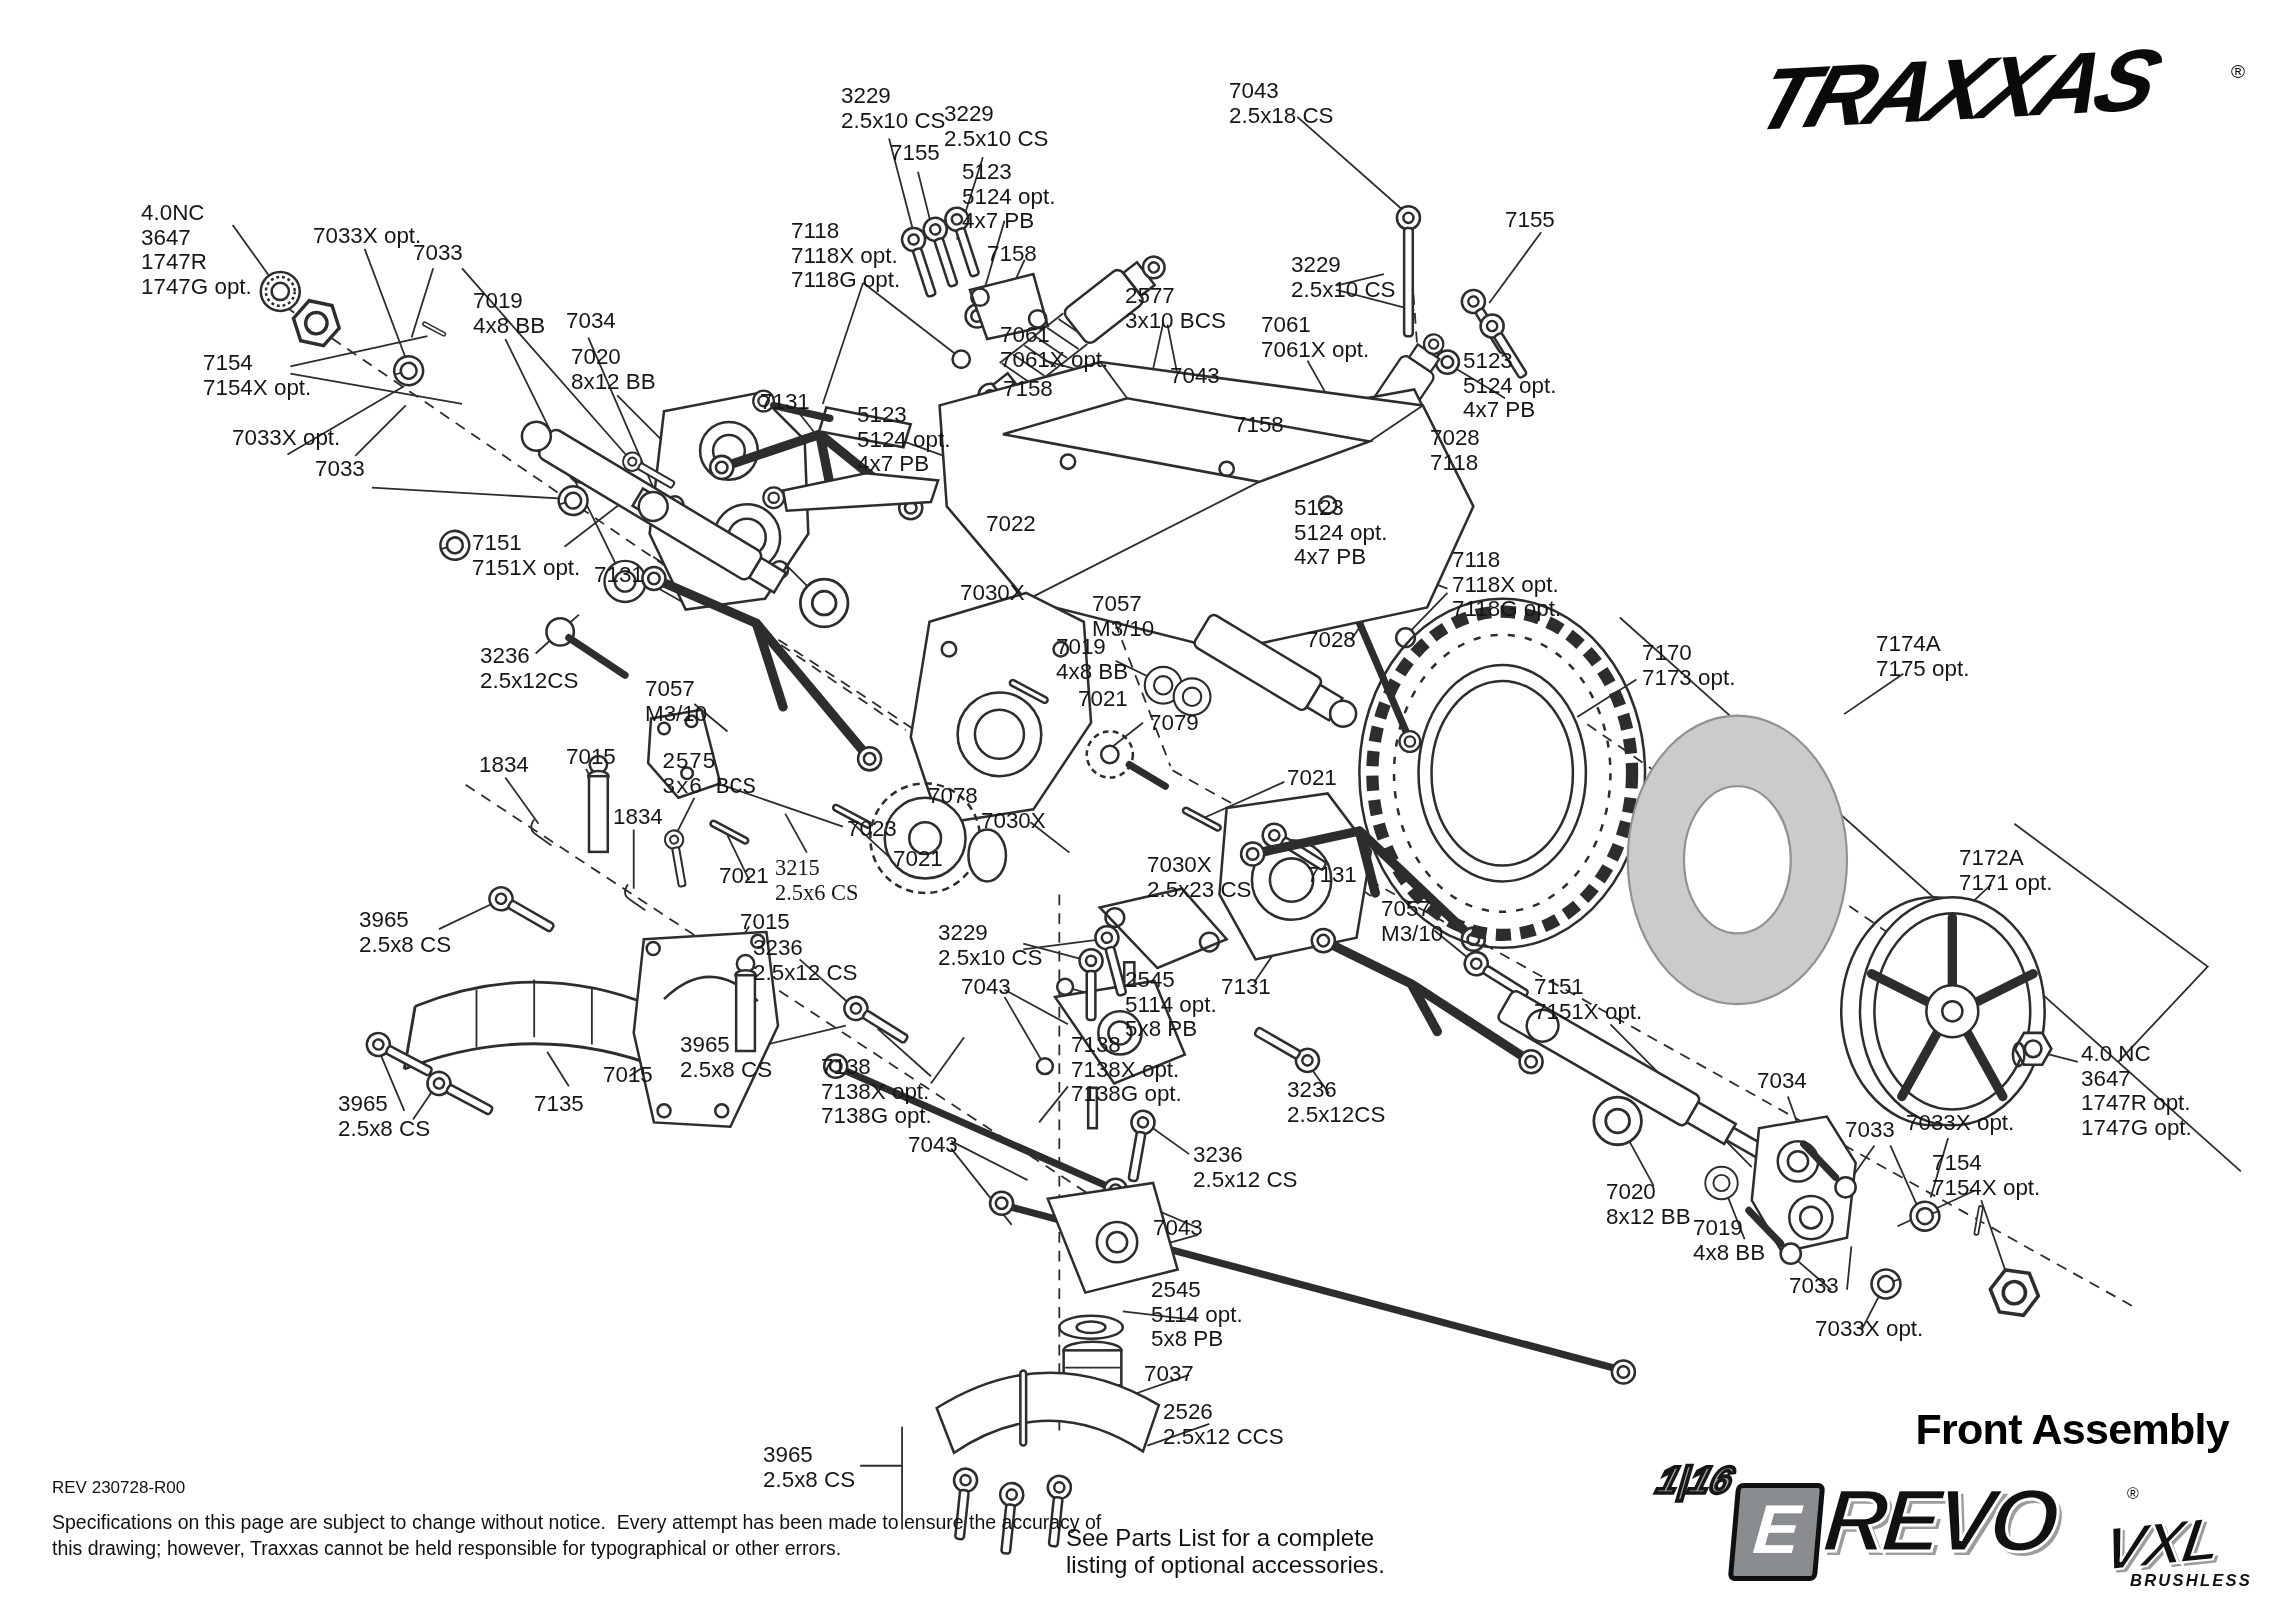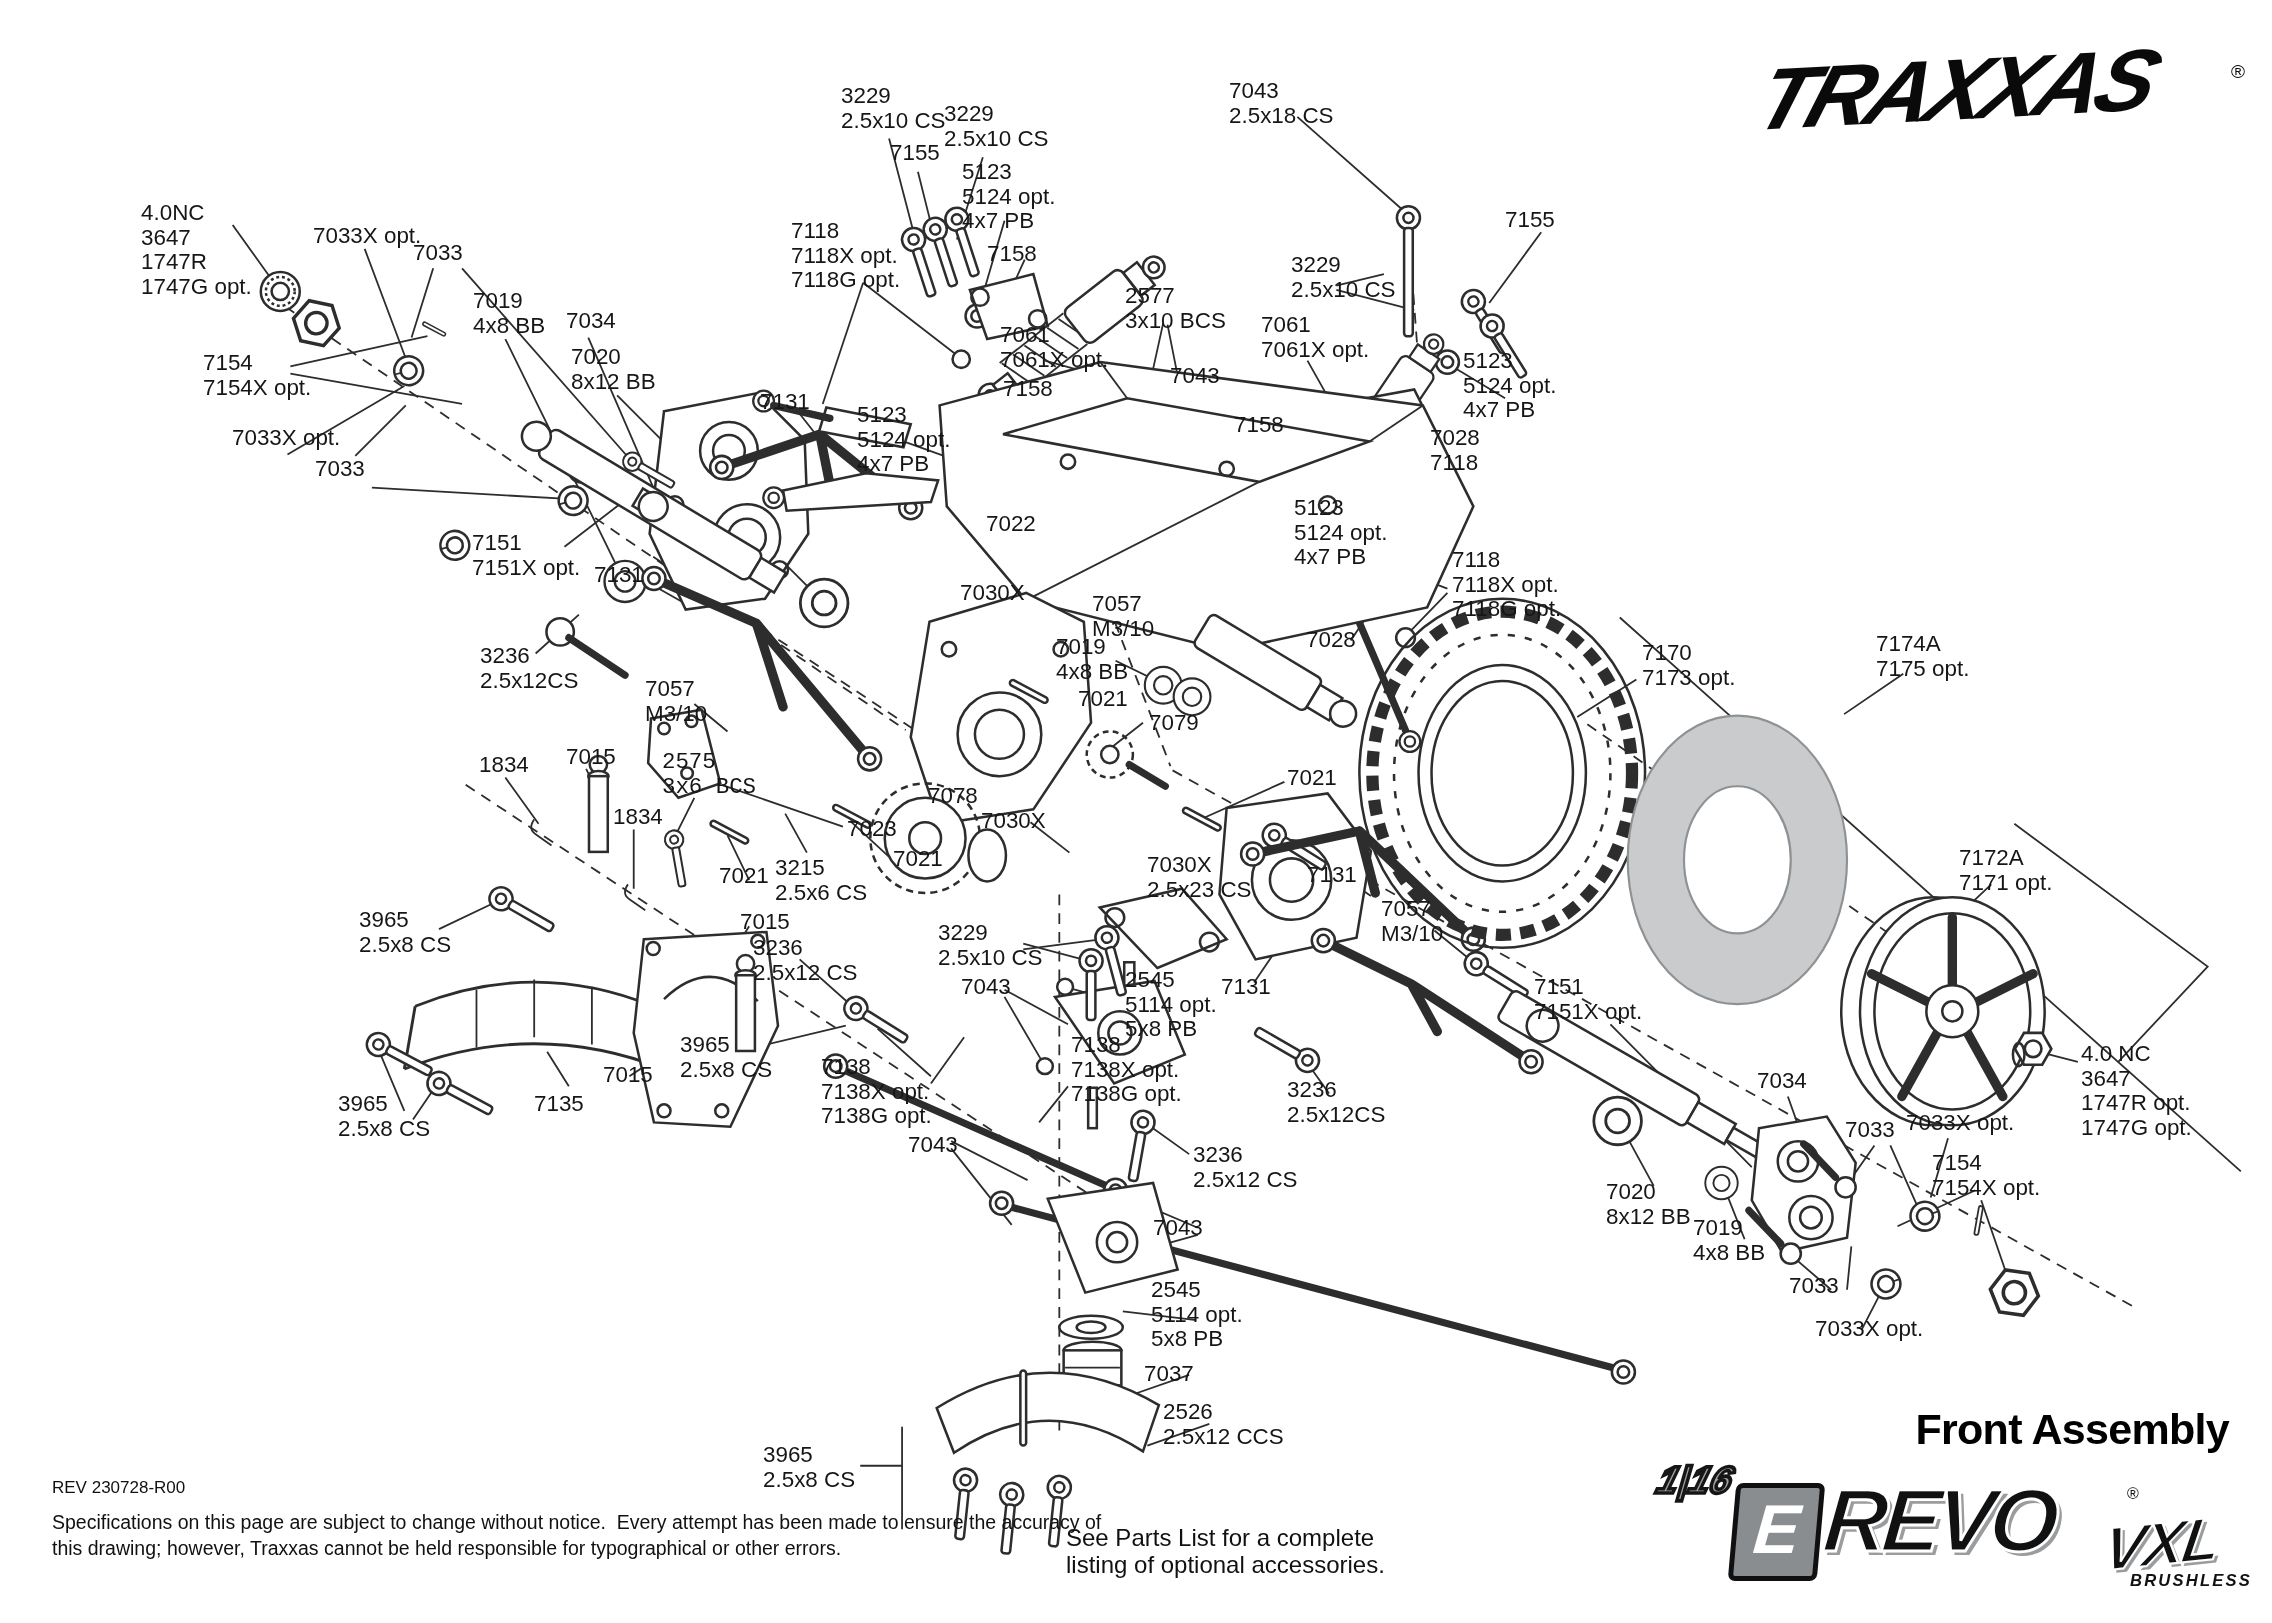--- a/index.html
+++ b/index.html
@@ -448,21 +448,21 @@
       <div class="part-label" style="left: 960px; top: 581px;">7030X</div>
       <div class="part-label" style="left: 1092px; top: 592px;">7057
 M3/10</div>
       <div class="part-label" style="left: 1056px; top: 635px;">7019
 4x8 BB</div>
       <div class="part-label" style="left: 1078px; top: 687px;">7021</div>
       <div class="part-label" style="left: 1149px; top: 711px;">7079</div>
       <div class="part-label" style="left: 928px; top: 784px;">7078</div>
       <div class="part-label" style="left: 981px; top: 809px;">7030X</div>
       <div class="part-label" style="left: 847px; top: 817px;">7023</div>
-      <div class="part-label" style="left: 775px; top: 856px;">3215
+      <div class="part-label" style="left: 775px; top: 856px; font-family: Liberation Serif, serif;">3215
 2.5x6 CS</div>
       <div class="part-label" style="left: 719px; top: 864px;">7021</div>
       <div class="part-label" style="left: 893px; top: 847px;">7021</div>
       <div class="part-label" style="left: 479px; top: 753px;">1834</div>
       <div class="part-label" style="left: 566px; top: 745px;">7015</div>
       <div class="part-label" style="left: 662px; top: 750px; font-family: Liberation Mono, monospace;">2575
 3x6 BCS</div>
       <div class="part-label" style="left: 613px; top: 805px;">1834</div>
       <div class="part-label" style="left: 1287px; top: 766px;">7021</div>
       <div class="part-label" style="left: 1147px; top: 853px;">7030X

